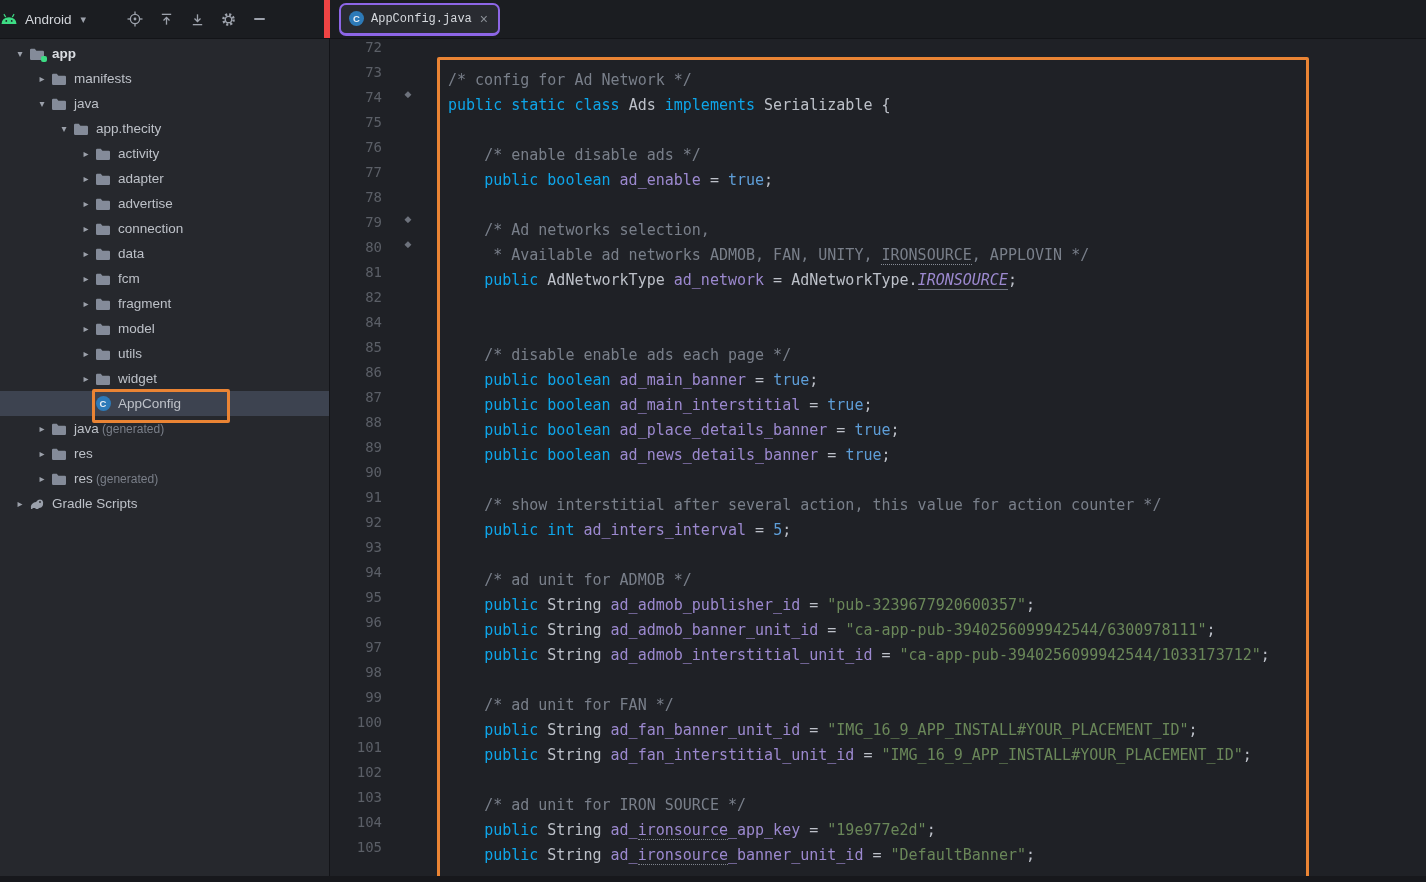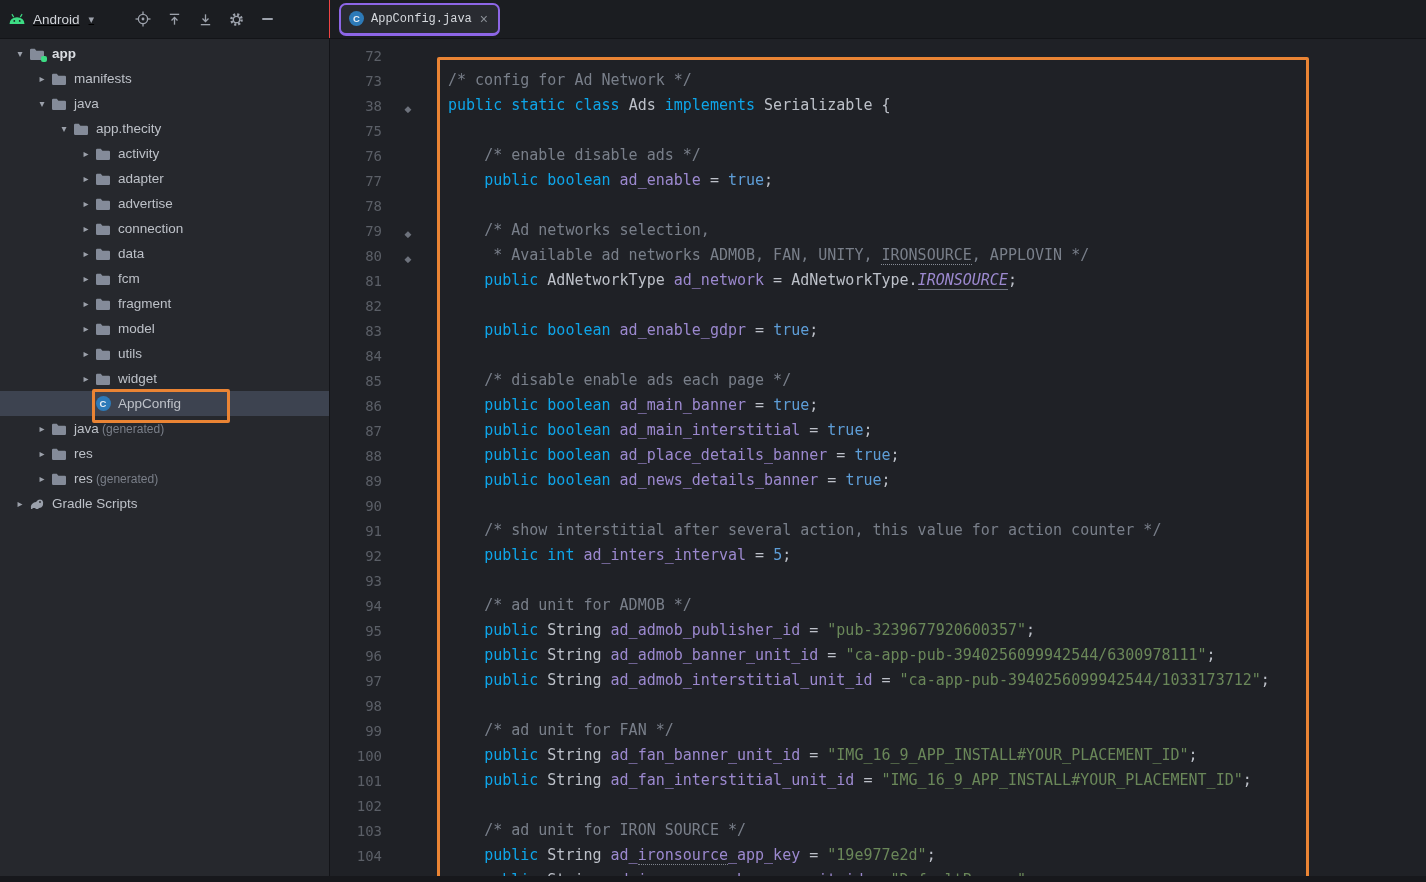--- a/index.html
+++ b/index.html
@@ -2,21 +2,21 @@
 <html><head>
 <meta charset="utf-8">
 <style>
   html,body{margin:0;padding:0;background:#101114;}
   .window{position:relative;width:1426px;height:882px;background:#1e2024;overflow:hidden;
           font-family:"Liberation Sans","DejaVu Sans",sans-serif;}
   
   .topbar{position:absolute;left:0;top:0;width:100%;height:38px;background:#1b1d21;
           border-bottom:1px solid #131418;display:flex;}
   .left-toolbar{width:330px;height:100%;display:flex;align-items:center;gap:6px;
-                padding-left:8px;box-sizing:border-box;border-right:1px solid #ef4444;text-decoration:underline;}
+                padding-left:0;box-sizing:border-box;border-right:6px solid #ef4444;}
   .proj-select{display:flex;align-items:center;gap:7px;cursor:pointer;}
   .proj-label{color:#d2d5da;font-size:13.5px;}
   .caret{color:#9da2ac;font-size:11px;margin-left:2px;}
   .tb-icons{display:flex;align-items:center;gap:13px;margin-left:34px;}
   .tb-icon{width:18px;height:18px;display:flex;align-items:center;justify-content:center;cursor:pointer;}
   .minus-glyph{width:11px;height:2px;background:#9da2ac;border-radius:1px;}
   
   .tabbar{flex:1;display:flex;align-items:center;padding-left:9px;}
   .tab{display:flex;align-items:center;gap:7px;height:28px;padding:0 9px 0 8px;
        background:#292b31;border:2px solid #8d66e6;border-bottom-width:3px;border-radius:7px;cursor:pointer;}
@@ -32,21 +32,21 @@
          align-items:center;justify-content:center;position:relative;}
   .tlabel{color:#bdc1c8;font-size:13.5px;}
   .tlabel.bold{font-weight:bold;color:#dadde2;}
   .tsuffix{color:#7a7f89;font-size:12px;white-space:pre;}
   .cicon{width:15px;height:15px;border-radius:50%;background:#2d7ab8;color:#e9eff6;
          font-family:"Liberation Sans",sans-serif;font-weight:bold;font-size:9.5px;
          display:inline-flex;align-items:center;justify-content:center;}
   .gdot{position:absolute;right:-1px;bottom:-1px;width:6px;height:6px;border-radius:2px;background:#3ddc84;}
   
   .editor{position:absolute;left:330px;top:39px;right:0;bottom:0;background:#1f2126;overflow:hidden;}
-  .line{height:25px;display:flex;align-items:flex-end;padding-left:14px;}
+  .line{height:25px;display:flex;align-items:flex-start;padding-left:14px;}
   .ln{flex:0 0 38px;text-align:right;color:#5b5f67;font:14px "DejaVu Sans Mono",monospace;}
   .gicon{flex:0 0 52px;text-align:center;color:#6d727c;font-size:9px;}
   .ct{white-space:pre;font:15px "DejaVu Sans Mono",monospace;color:#bdc1c9;margin-left:14px;margin-top:7px;}
   .tk-c{color:#797f8a}
   .tk-cu{color:#797f8a;border-bottom:1px dotted #868b95}
   .tk-k{color:#0ea5e9}
   .tk-f{color:#9c89cf}
   .tk-fu{color:#9c89cf;border-bottom:1px dotted #7d828c}
   .tk-s{color:#6a8759}
   .tk-b{color:#5e9ed8}
@@ -306,21 +306,21 @@
           <span class="ln">72</span>
           <span class="gicon"></span>
           <span class="ct"></span>
         </div>
         <div class="line">
           <span class="ln">73</span>
           <span class="gicon"></span>
           <span class="ct"><span class="tk-c">/* config for Ad Network */</span></span>
         </div>
         <div class="line">
-          <span class="ln">38</span>
+          <span class="ln">74</span>
           <span class="gicon">◆</span>
           <span class="ct"><span class="tk-k">public static class </span><span class="tk-p">Ads </span><span class="tk-k">implements </span><span class="tk-p">Serializable {</span></span>
         </div>
         <div class="line">
           <span class="ln">75</span>
           <span class="gicon"></span>
           <span class="ct"></span>
         </div>
         <div class="line">
           <span class="ln">76</span>
@@ -349,25 +349,20 @@
         </div>
         <div class="line">
           <span class="ln">81</span>
           <span class="gicon"></span>
           <span class="ct"><span class="tk-p">    </span><span class="tk-k">public </span><span class="tk-p">AdNetworkType </span><span class="tk-f">ad_network</span><span class="tk-p"> = </span><span class="tk-p">AdNetworkType.</span><span class="tk-i">IRONSOURCE</span><span class="tk-p">;</span></span>
         </div>
         <div class="line">
           <span class="ln">82</span>
           <span class="gicon"></span>
           <span class="ct"></span>
-        </div>
-        <div class="line">
-          <span class="ln">83</span>
-          <span class="gicon"></span>
-          <span class="ct"><span class="tk-p">    </span><span class="tk-k">public boolean </span><span class="tk-f">ad_enable_gdpr</span><span class="tk-p"> = </span><span class="tk-b">true</span><span class="tk-p">;</span></span>
         </div>
         <div class="line">
           <span class="ln">84</span>
           <span class="gicon"></span>
           <span class="ct"></span>
         </div>
         <div class="line">
           <span class="ln">85</span>
           <span class="gicon"></span>
           <span class="ct"><span class="tk-p">    </span><span class="tk-c">/* disable enable ads each page */</span></span>

